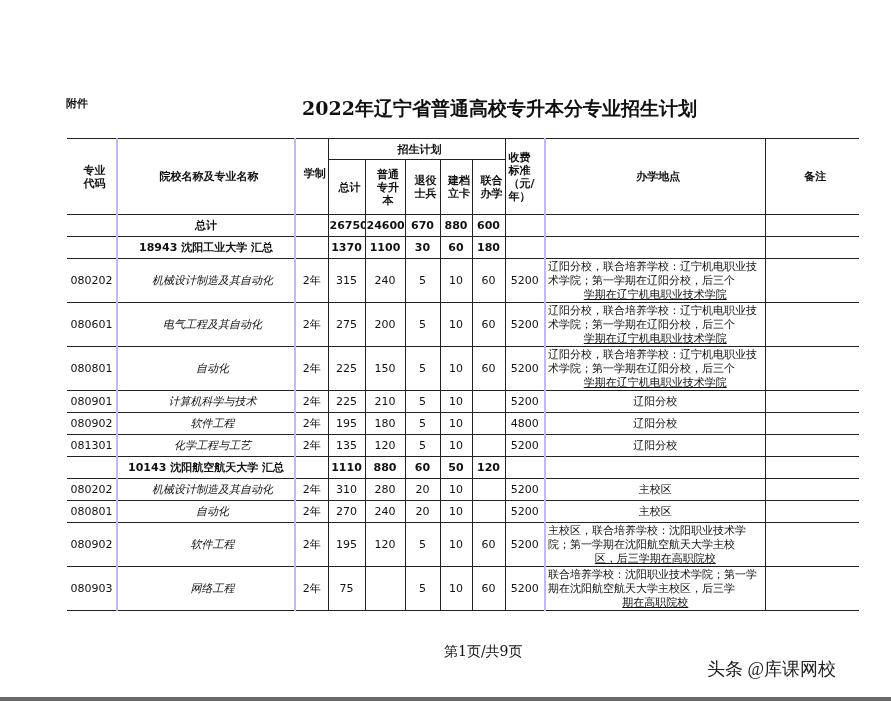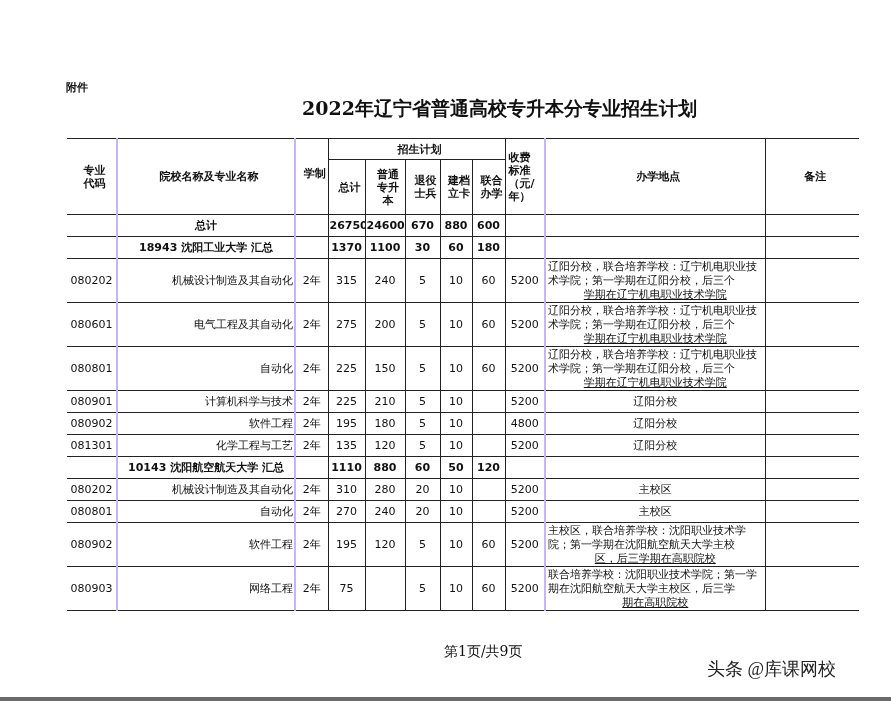--- a/index.html
+++ b/index.html
@@ -1,36 +1,36 @@
 <!DOCTYPE html>
 <html><head>
 <meta charset="utf-8">
 <style>
   html, body { margin: 0; padding: 0; }
   body {
     width: 891px; height: 701px; position: relative; overflow: hidden;
     background: #ffffff; color: #111;
     font-family: "DejaVu Sans", "Liberation Sans", sans-serif;
   }
-  .attach { position: absolute; left: 66px; top: 80px; font-size: 11px; font-weight: bold; font-family: "DejaVu Serif", serif; }
+  .attach { position: absolute; left: 66px; top: 96px; font-size: 11px; font-weight: bold; font-family: "DejaVu Serif", serif; }
   .title { position: absolute; left: 0; width: 891px; top: 96px; text-align: center; padding-left: 40px; box-sizing: border-box;
     font-size: 19px; font-weight: bold; font-family: "DejaVu Serif", "Liberation Serif", serif; letter-spacing: 0px; margin-left: 34px; }
   table.plan {
     position: absolute; left: 67px; top: 138px;
     border-collapse: collapse; table-layout: fixed; width: 792px;
     font-size: 11px;
   }
   table.plan td, table.plan th {
     border: 1px solid #222; padding: 0 1px; text-align: center; vertical-align: middle;
     overflow: hidden; line-height: 13px;
   }
   table.plan th { font-weight: bold; font-size: 11px; padding-left: 7px; }
   table.plan .code { border-left: none; }
   table.plan .remark { border-right: none; }
-  table.plan .name { text-align: right; padding-left: 14px; }
+  table.plan .name { text-align: center; padding-left: 14px; font-style: italic; }
   table.plan .sumname { text-align: center; font-weight: bold; }
   table.plan .sum { font-weight: bold; }
   table.plan td.loc-long { text-align: left; font-size: 11px; line-height: 14px; padding: 0 2px; }
   table.plan td.loc-long span.last { display: block; text-align: center; text-decoration: underline; }
   table.plan .thick-left { border-left: 2px solid #c4b5fd; }
   .h-sm { height: 22px; }
   .h-lg { height: 44px; }
   .fee-head { text-align: left !important; padding-left: 3px !important; }
   .footer { position: absolute; left: 444px; top: 643px; font-size: 14px; font-family: "DejaVu Serif", serif; }
   .watermark { position: absolute; left: 707px; top: 657px; font-size: 18px; color: #222; font-family: Liberation Serif, serif; }

